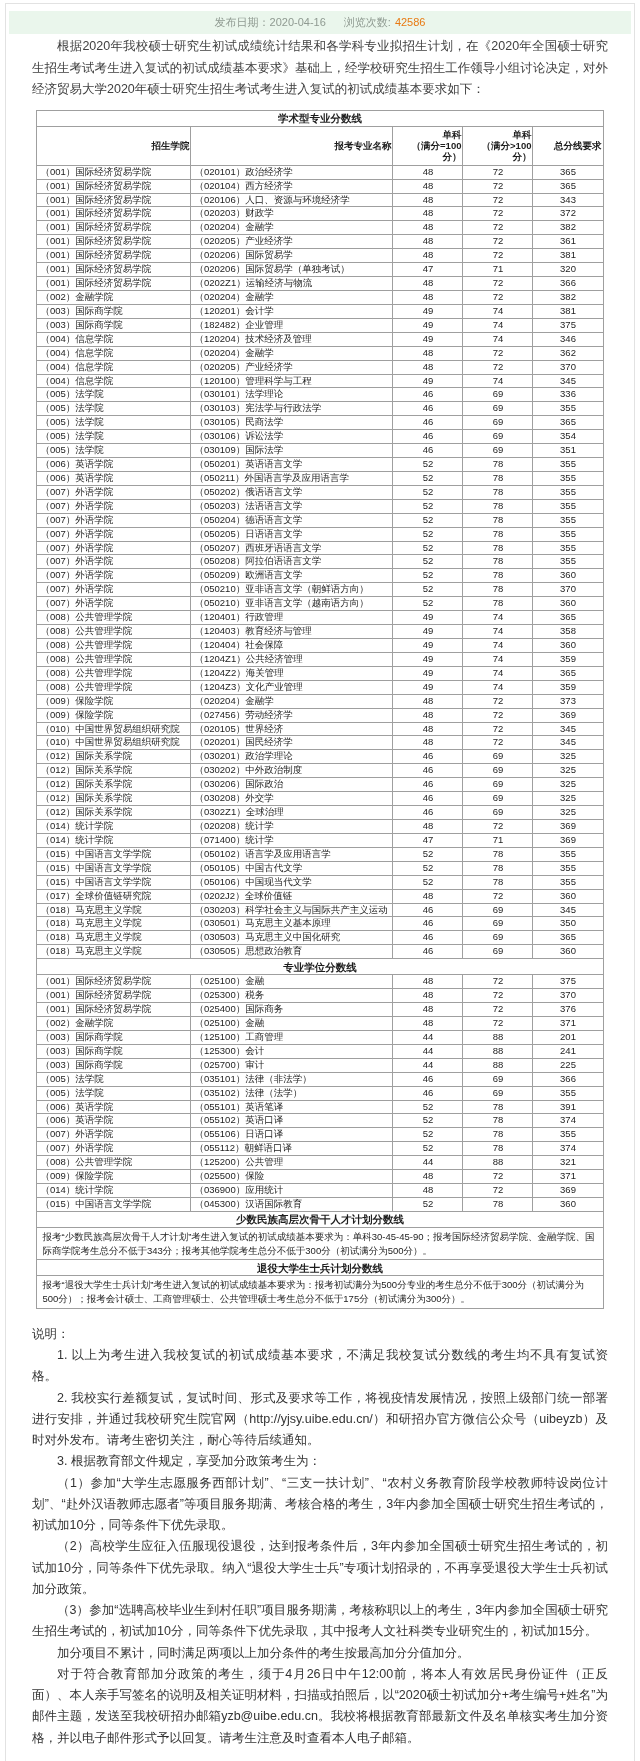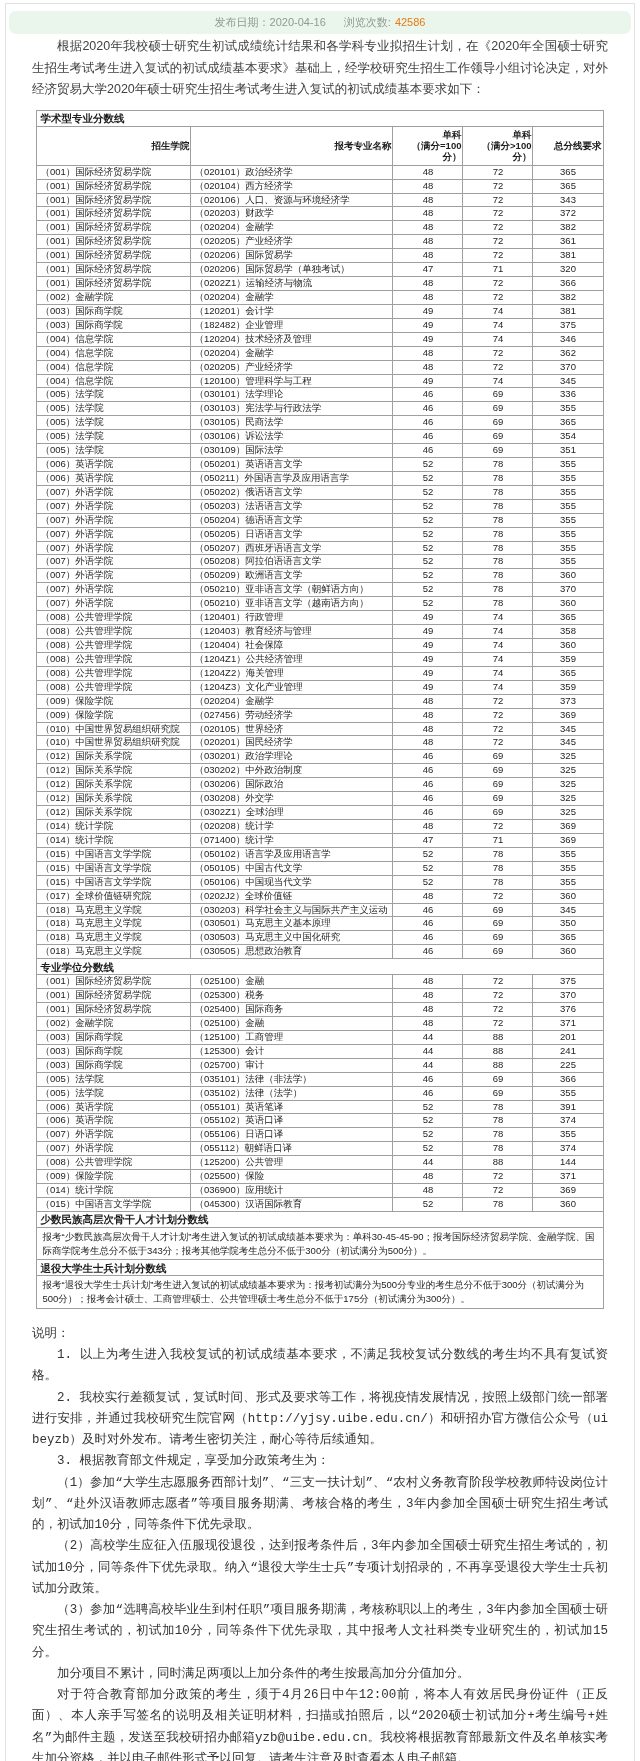--- a/index.html
+++ b/index.html
@@ -1,31 +1,31 @@
 <!DOCTYPE html>
 <html><head>
 <meta charset="utf-8">
 <style>
   html,body{margin:0;padding:0;}
   body{width:640px;background:#ffffff;font-family:"Liberation Sans","DejaVu Sans",sans-serif;}
   .frame{margin:3px 5px;border:1px solid #e2e2e2;min-height:1750px;box-sizing:border-box;position:relative;padding:5px 0 46px;}
   .titlebar{margin:0 3px;background:#d9eeda;color:#0b6e5c;font-size:15px;font-weight:bold;text-align:center;padding:8px 10px;line-height:1.3;}
-  .metabar{margin:2px 3px 0;background:#eaf6ec;color:#8f9a91;font-size:11px;text-align:center;padding:4px 0;border-radius:7px;}
+  .metabar{margin:2px 3px 0;background:#eaf6ec;color:#8f9a91;font-size:11px;text-align:center;padding:4px 0;}
   .metabar .views-lab{margin-left:18px;}
   .metabar .views-num{color:#e87a12;margin-left:4px;}
   .content{padding:0 26px;}
   .intro{font-size:12.5px;color:#404040;line-height:1.72;text-align:justify;text-indent:2em;margin:2px 0 9px;}
   table.score{table-layout:fixed;border-collapse:collapse;margin:2px auto 0;width:566px;}
   table.score td{border:1px solid #9f9f9f;font-size:9.5px;color:#1d1d1d;padding:1px 3px;height:13px;box-sizing:border-box;overflow:hidden;white-space:nowrap;line-height:1.15;}
-  table.score td.sec{font-weight:bold;font-size:10.5px;height:16px;}
+  table.score td.sec{font-weight:bold;text-align:center;font-size:10.5px;height:16px;}
   table.score td.colh{font-weight:bold;text-align:right;white-space:pre-line;line-height:1.2;padding:2px 1px;}
   table.score td.num{text-align:center;}
   table.score td.note{white-space:normal;line-height:1.45;padding:2px 5px;height:auto;text-align:left;}
   .notes{font-size:12.5px;color:#333;line-height:1.7;margin-top:15px;text-align:justify;word-break:break-all;}
-  .notes p{margin:0;text-indent:2em;font-family:Liberation Mono, monospace;}
+  .notes p{margin:0;text-indent:2em;}
   .notes p.nohead{text-indent:0;}
 </style>
 <title>2020年硕士研究生招生考试考生进入复试的初试成绩基本要求</title></head>
 <body>
 
 <div class="frame">
 
 
   <div class="metabar">
     <span>发布日期：</span><span>2020-04-16</span><span class="views-lab">浏览次数:</span><span class="views-num">42586</span>
@@ -546,21 +546,21 @@
             <td>（055112）朝鲜语口译</td>
             <td class="num">52</td>
             <td class="num">78</td>
             <td class="num">374</td>
           </tr>
           <tr>
             <td>（008）公共管理学院</td>
             <td>（125200）公共管理</td>
             <td class="num">44</td>
             <td class="num">88</td>
-            <td class="num">144</td>
+            <td class="num">321</td>
           </tr>
           <tr>
             <td>（009）保险学院</td>
             <td>（025500）保险</td>
             <td class="num">48</td>
             <td class="num">72</td>
             <td class="num">371</td>
           </tr>
           <tr>
             <td>（014）统计学院</td>

